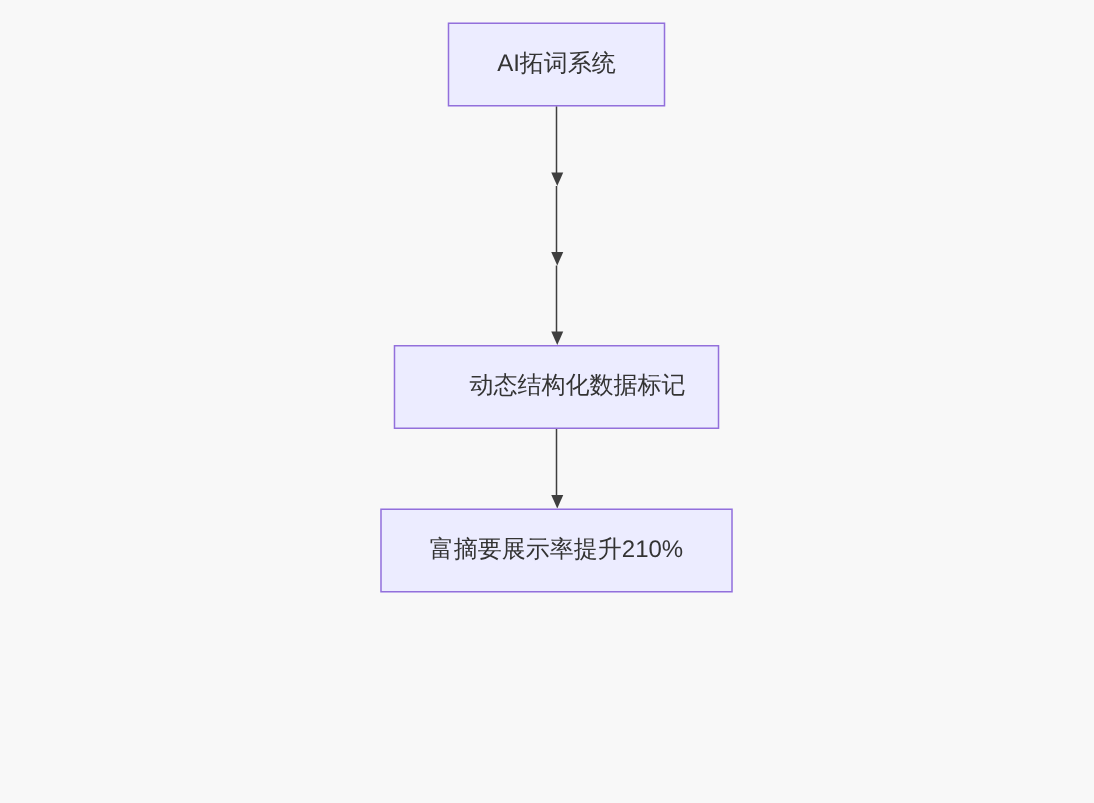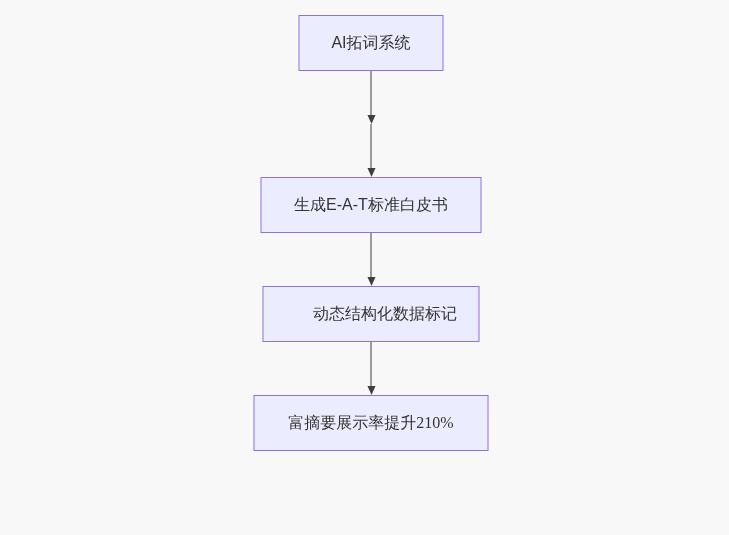--- a/index.html
+++ b/index.html
@@ -41,21 +41,21 @@
     color: var(--text-color);
     font-size: 16px;
     line-height: 1;
     white-space: nowrap;
     text-align: center;
   }
   .n1 { width: 145px; }
   .n2 { width: 190px; }
   .n3 { width: 221px; }
   .n4 { width: 217px; padding-left: 28px; }
-  .n5 { width: 235px; font-family: Liberation Serif, serif; }
+  .n5 { width: 235px; }
   .edge {
     height: 53px;
     display: flex;
     flex-direction: column;
     align-items: center;
   }
   .edge-line {
     width: 1.5px;
     flex: 1 1 auto;
     background: var(--edge-color);
@@ -83,23 +83,20 @@
       <div class="edge-line"></div>
       <div class="edge-head"></div>
     </div>
 
 
     <div class="edge">
       <div class="edge-line"></div>
       <div class="edge-head"></div>
     </div>
 
-    <div class="node n3">
-      <span>生成E-A-T标准白皮书</span>
-    </div>
 
     <div class="edge">
       <div class="edge-line"></div>
       <div class="edge-head"></div>
     </div>
 
     <div class="node n4">
       <span>动态结构化数据标记</span>
     </div>
 

